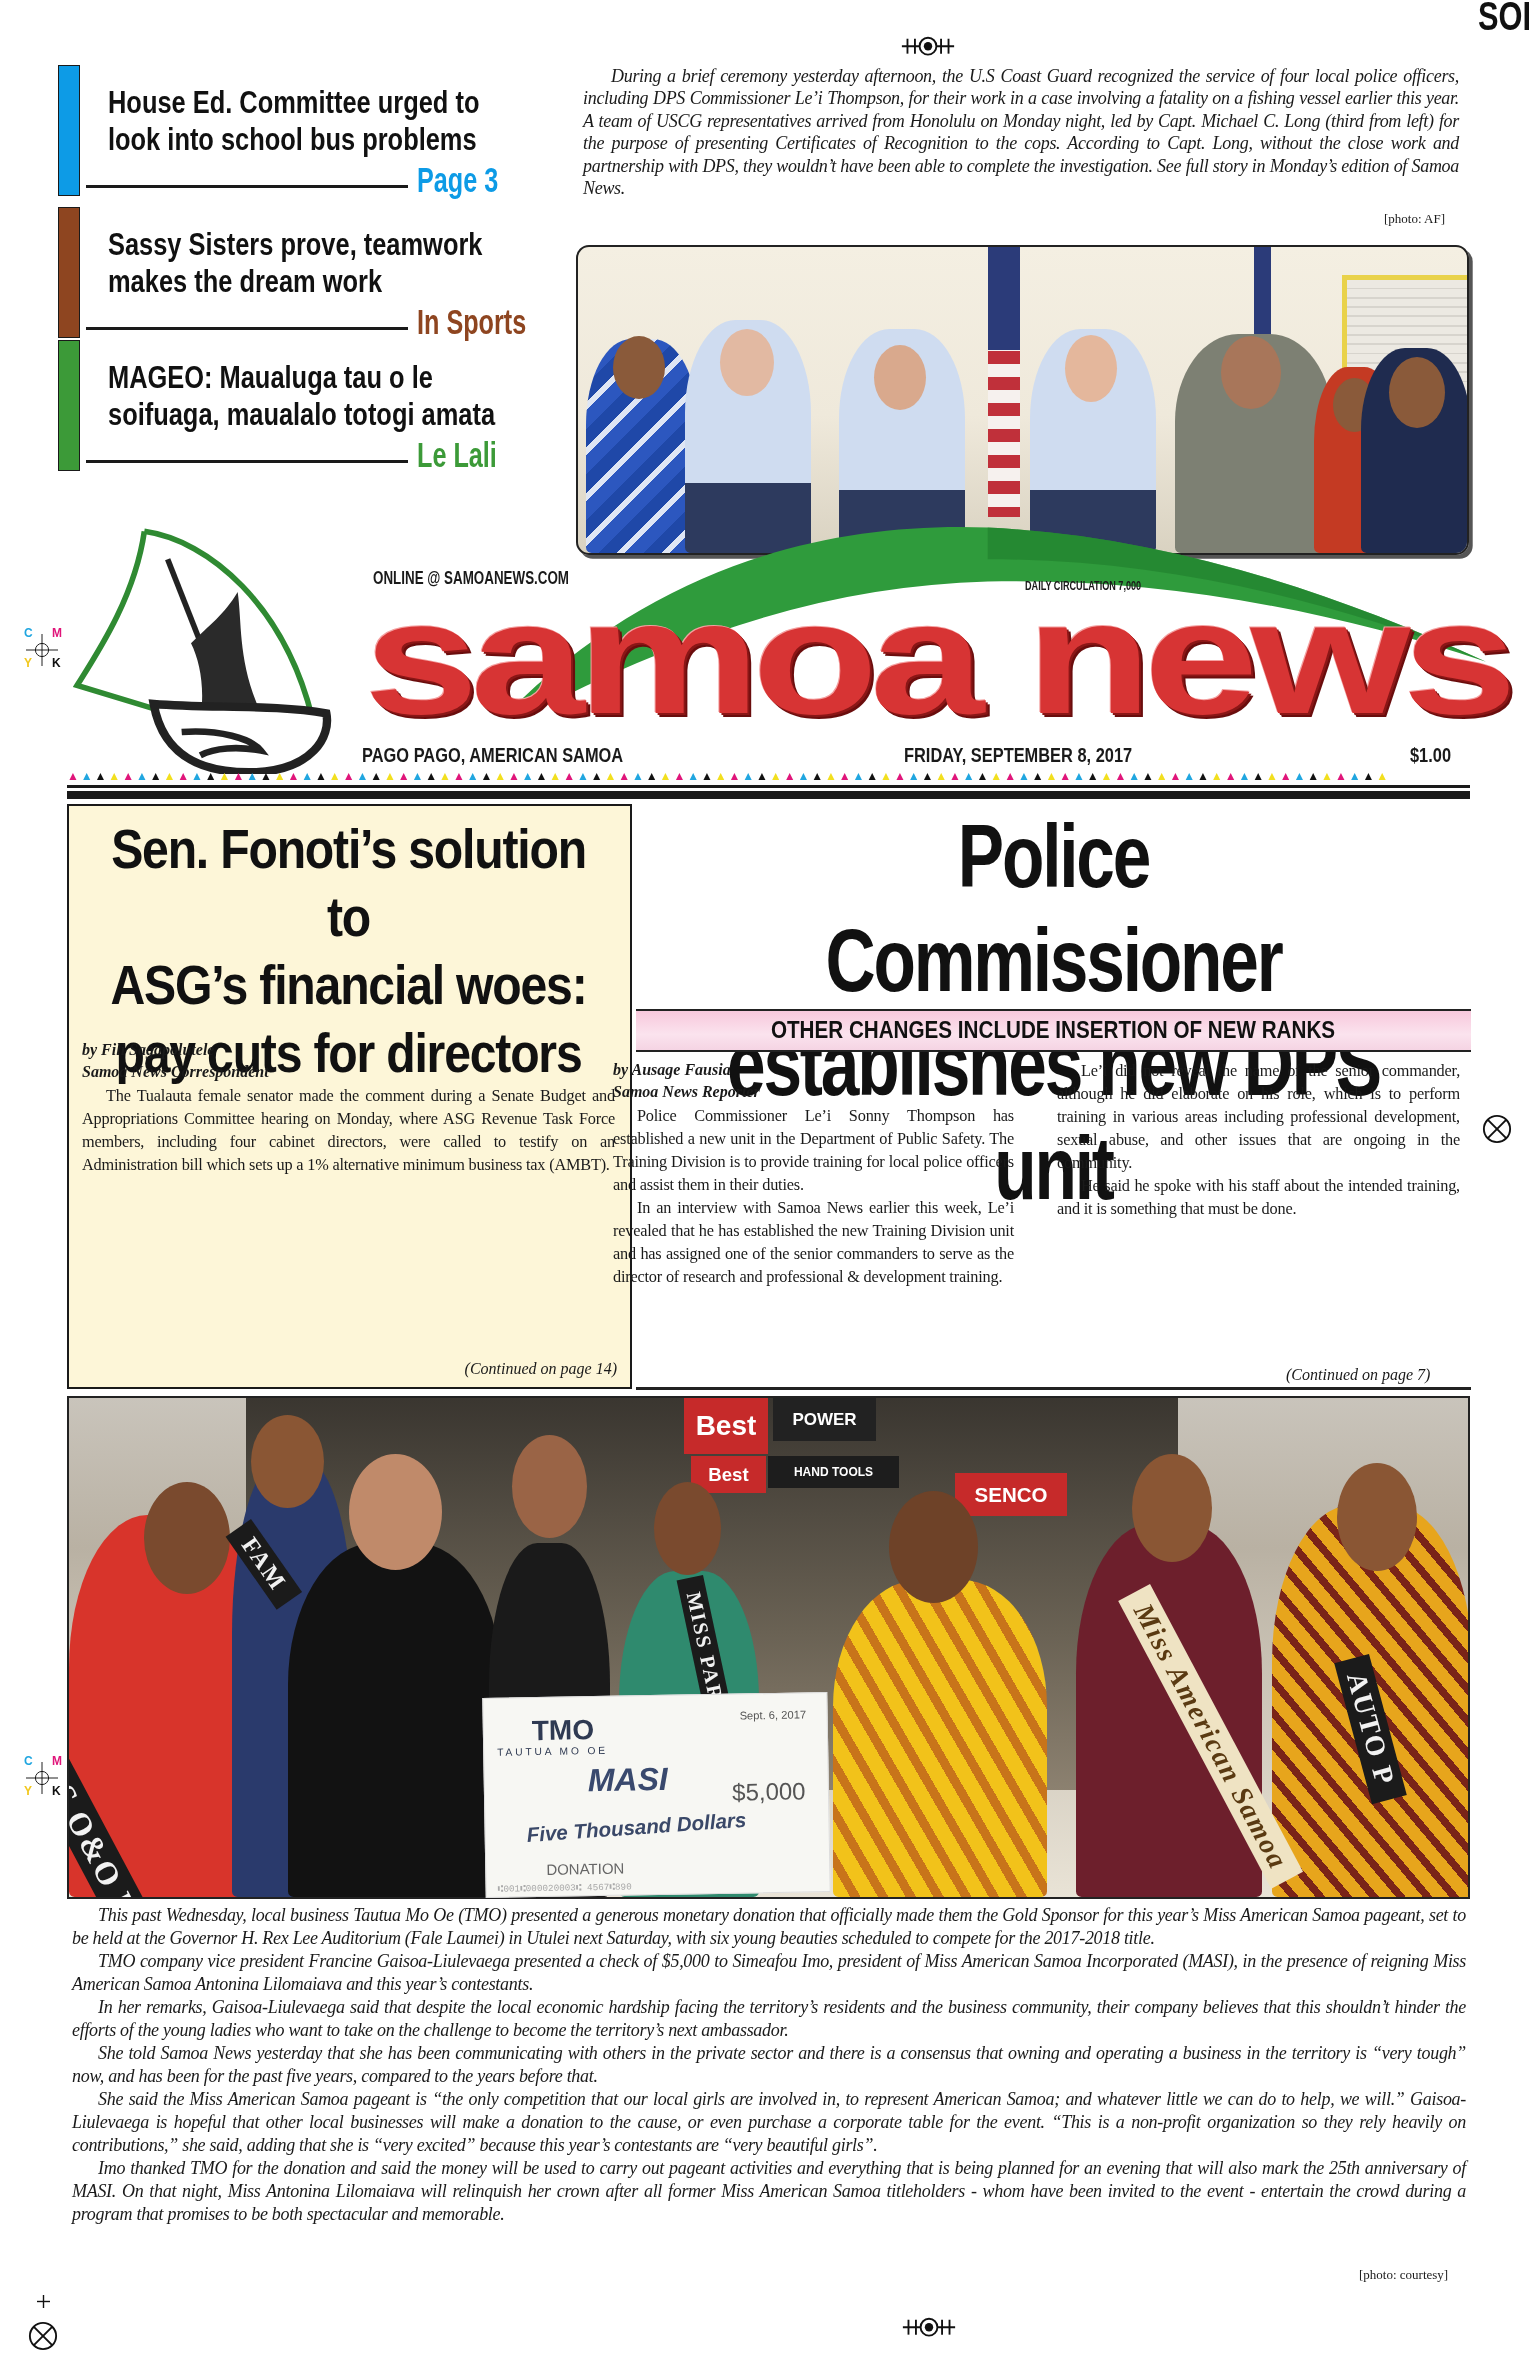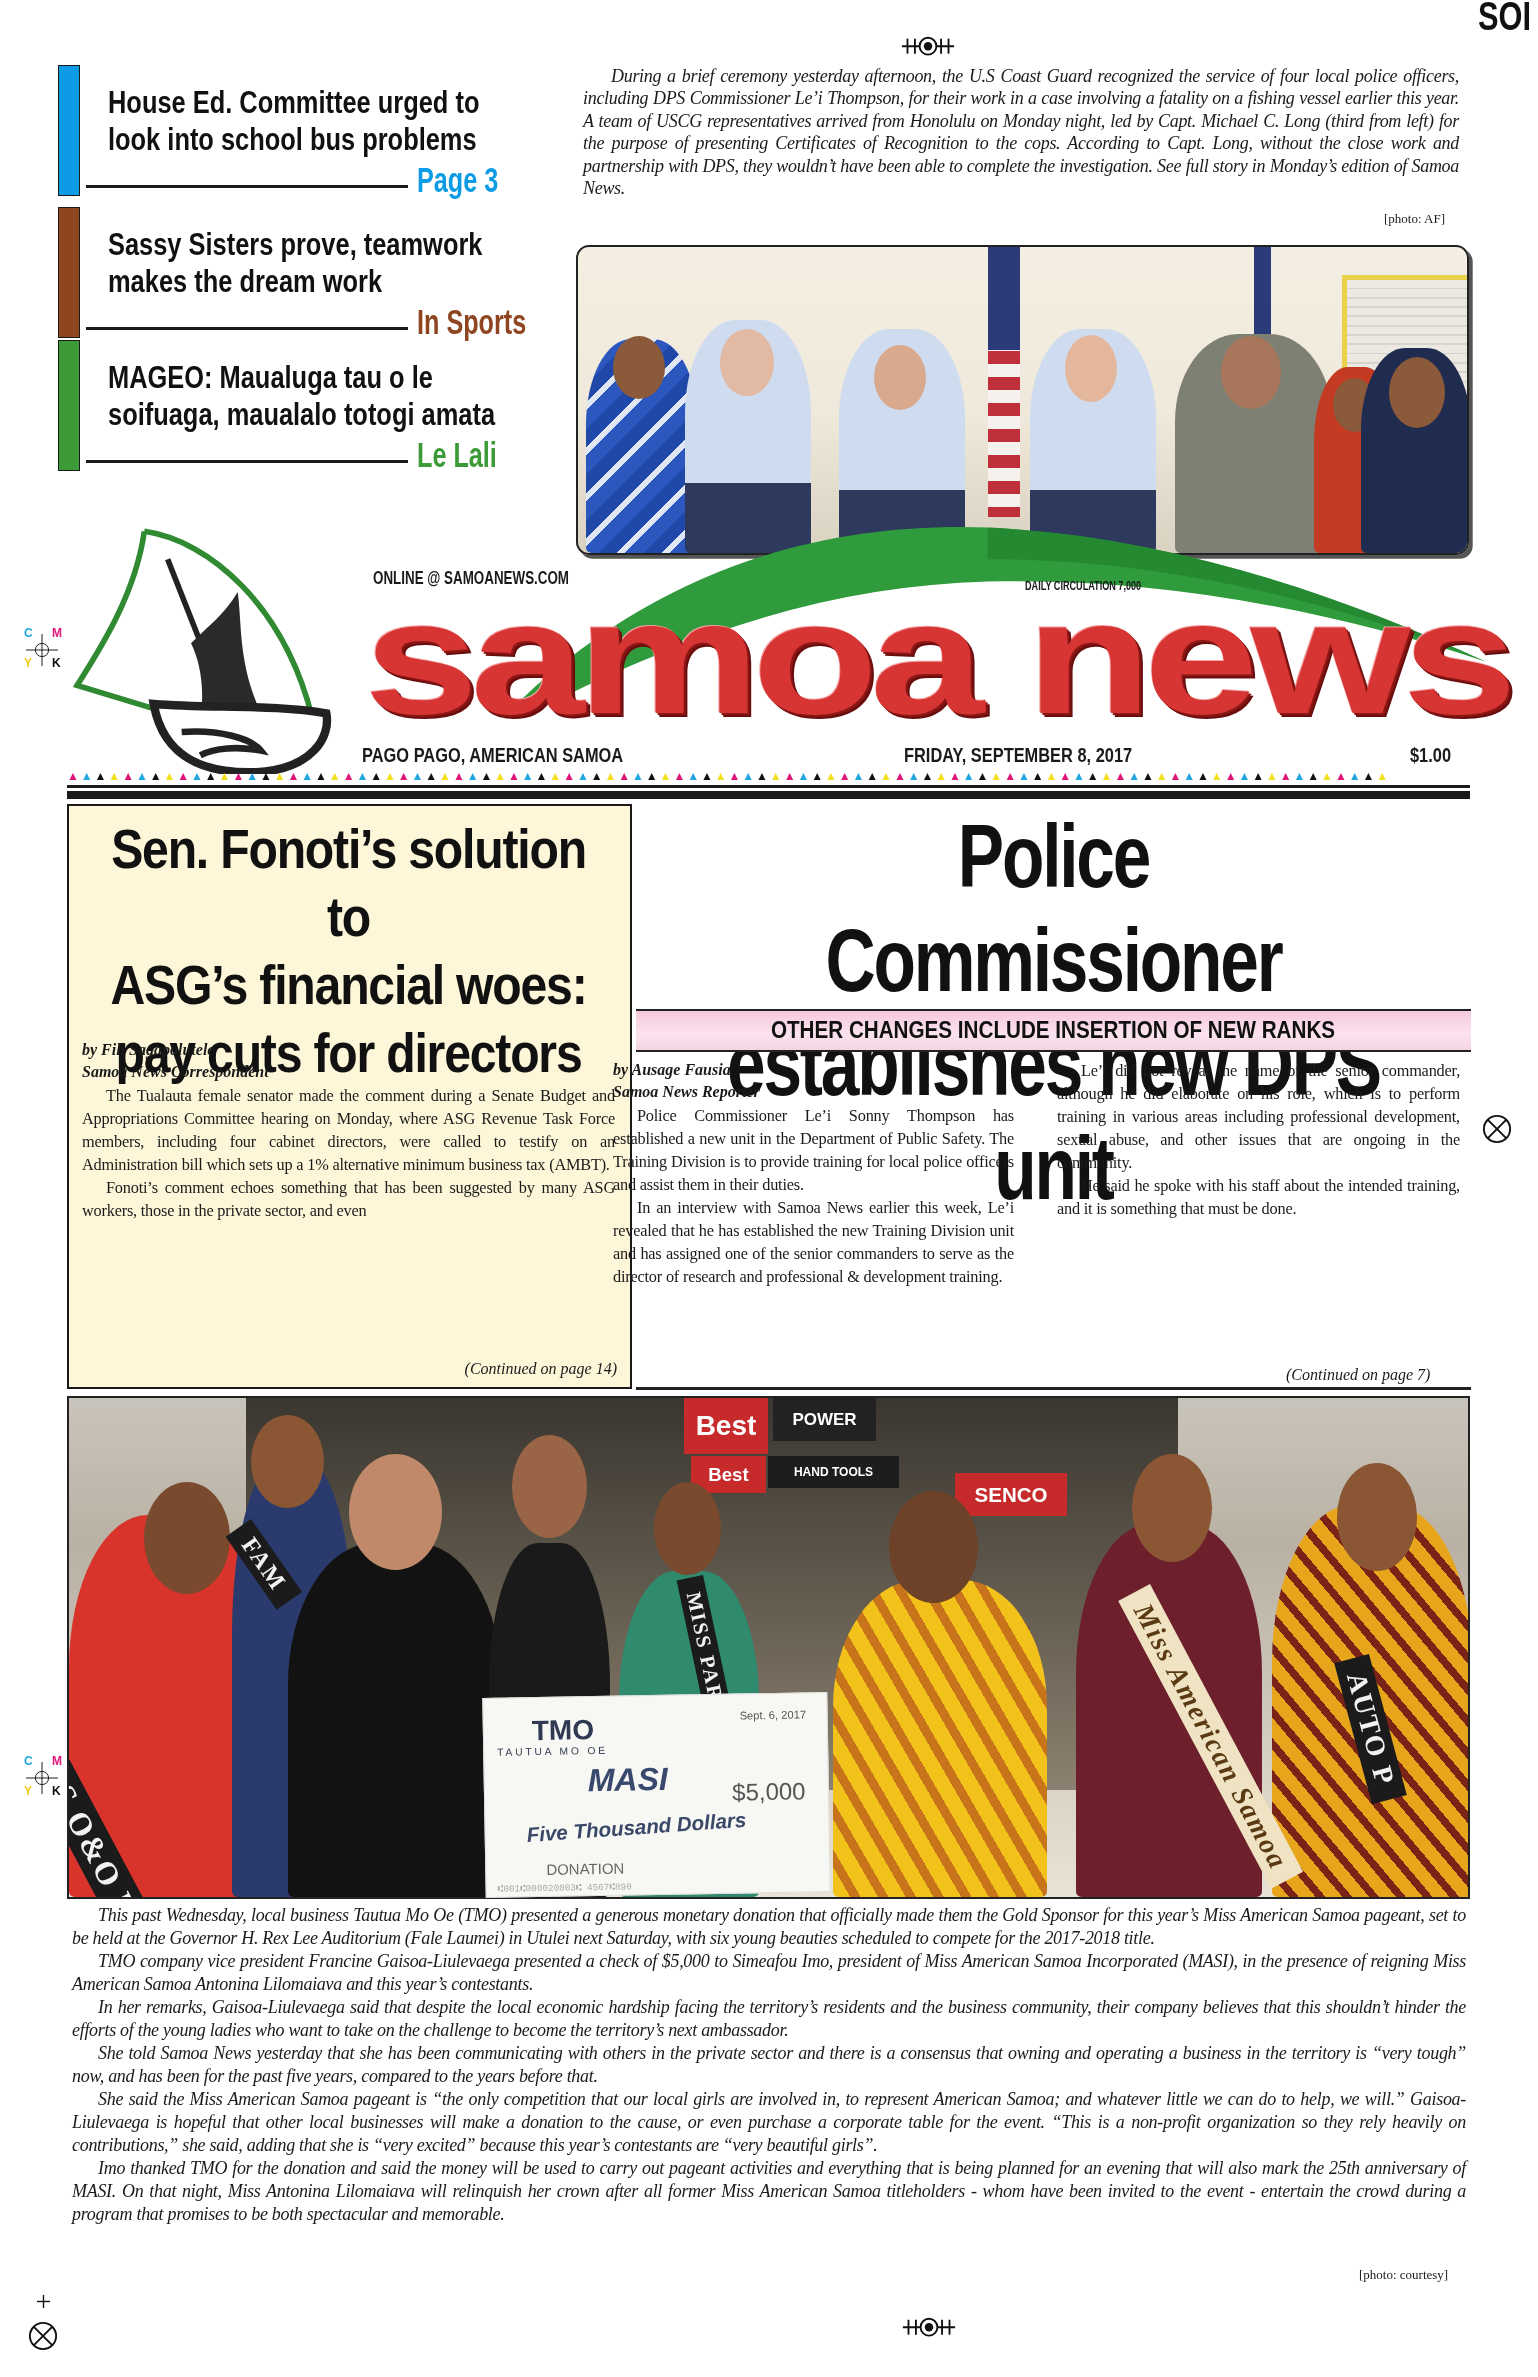--- a/index.html
+++ b/index.html
@@ -203,21 +203,20 @@
 <div class="left-story">
   <div class="left-headline">
     <div>Sen. Fonoti’s solution to</div>
     <div>ASG’s financial woes:</div>
     <div>pay cuts for directors</div>
   </div>
   <div class="abs" style="left:13px;top:233px;width:533px;">
     <div class="byline">by Fili Sagapolutele</div>
     <div class="byline">Samoa News Correspondent</div>
     <p class="body-text">The Tualauta female senator made the comment during a Senate Budget and Appropriations Committee hearing on Monday, where ASG Revenue Task Force members, including four cabinet directors, were called to testify on an Administration bill which sets up a 1% alternative minimum business tax (AMBT).</p>
-    <p class="body-text">Fonoti’s comment echoes something that has been suggested by many ASG workers, those in the private sector, and even</p>
   </div>
   <div class="continued abs" style="right:13px;top:554px;">(Continued on page 14)</div>
 </div>
 
 <div class="main-headline">
   <div>Police Commissioner</div>
   <div>establishes new DPS unit</div>
 </div>
 <div class="subdeck"><span>OTHER CHANGES INCLUDE INSERTION OF NEW RANKS</span></div>
 

